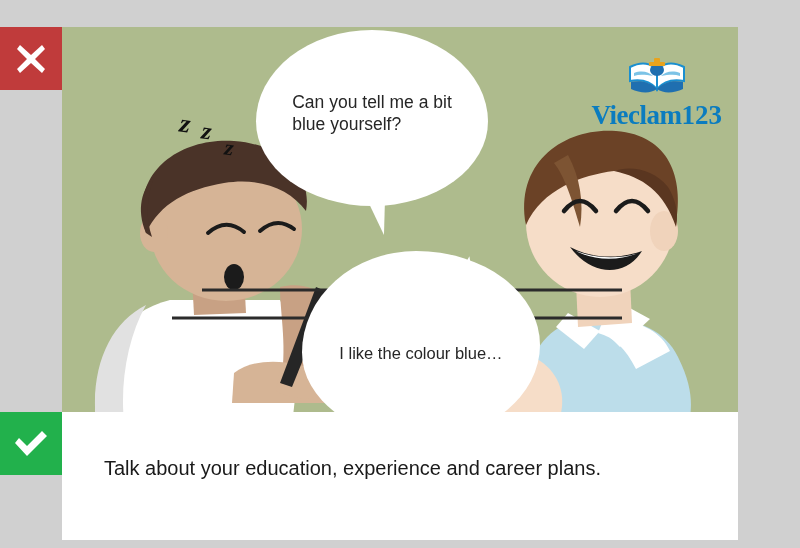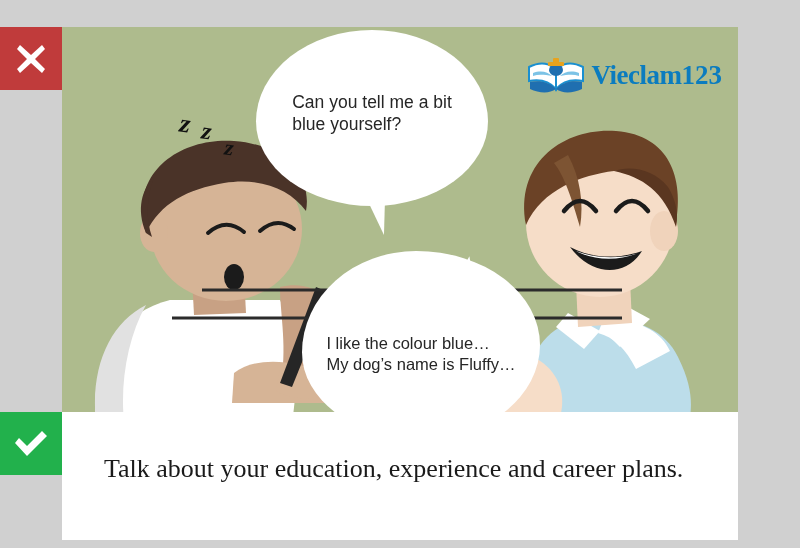--- a/index.html
+++ b/index.html
@@ -23,21 +23,21 @@
     position:absolute;width:62px;height:63px;
     display:flex;align-items:center;justify-content:center;
   }
   .badge.bad{left:0;top:27px;background:#c03b3b;}
   .badge.good{left:0;top:412px;background:#22b14c;}
   .badge svg{display:block;}
 
   
   .logo{
     position:absolute;right:16px;top:28px;
-    display:flex;align-items:center;gap:7px;
+    display:flex;align-items:center;gap:7px;flex-direction:column;
   }
   .logo-mark{width:58px;height:40px;display:block;}
   .logo-text{
     font-family:"Liberation Serif", serif;
     font-weight:bold;font-size:27px;color:#0b7cbf;
     letter-spacing:-0.5px;line-height:1;white-space:nowrap;
   }
   .logo-text .num{letter-spacing:0px;}
 
   
@@ -89,22 +89,22 @@
   .zzz .z3{left:45px; top:26px; font-size:22px;transform:rotate(8deg) scaleX(1.05);}
 
   
   .caption-card{
     position:absolute;left:62px;top:412px;width:676px;height:113px;
     background:#ffffff;
   }
   .caption-text{
     position:absolute;left:42px;top:0;right:20px;height:113px;
     display:flex;align-items:center;
-    font-size:26px;color:#1a1a1a;
-    font-family:Liberation Serif, serif;
+    font-size:20px;color:#1a1a1a;
+    font-family:Liberation Sans, sans-serif;
   }
   .zigzag{
     position:absolute;left:62px;top:525px;width:676px;height:15px;
     background:#ffffff;
   }
   .zigzag svg{display:block;}
 
   
   .fig{position:absolute;}
   .fig svg{display:block;}
@@ -199,21 +199,20 @@
           <span class="line">blue yourself?</span>
         </div>
       </div>
     </div>
 
     <div class="bubble bubble-a">
       <div class="tail"></div>
       <div class="body">
         <div>
           <span class="line">I like the colour blue…</span>
-          <span class="line">My dog’s name is Fluffy…</span>
         </div>
       </div>
     </div>
 
     <div class="logo">
       <svg class="logo-mark" viewBox="0 0 58 40" xmlns="http://www.w3.org/2000/svg">
         <path d="M2 12 C14 6 24 8 29 16 L29 34 C22 26 12 24 2 26 Z" fill="#ffffff"></path>
         <path d="M56 12 C44 6 34 8 29 16 L29 34 C36 26 46 24 56 26 Z" fill="#ffffff"></path>
         <path d="M2 12 C14 6 24 8 29 16 L29 34 C22 26 12 24 2 26 Z" fill="none" stroke="#1a8fd0" stroke-width="2"></path>
         <path d="M56 12 C44 6 34 8 29 16 L29 34 C36 26 46 24 56 26 Z" fill="none" stroke="#1a8fd0" stroke-width="2"></path>

